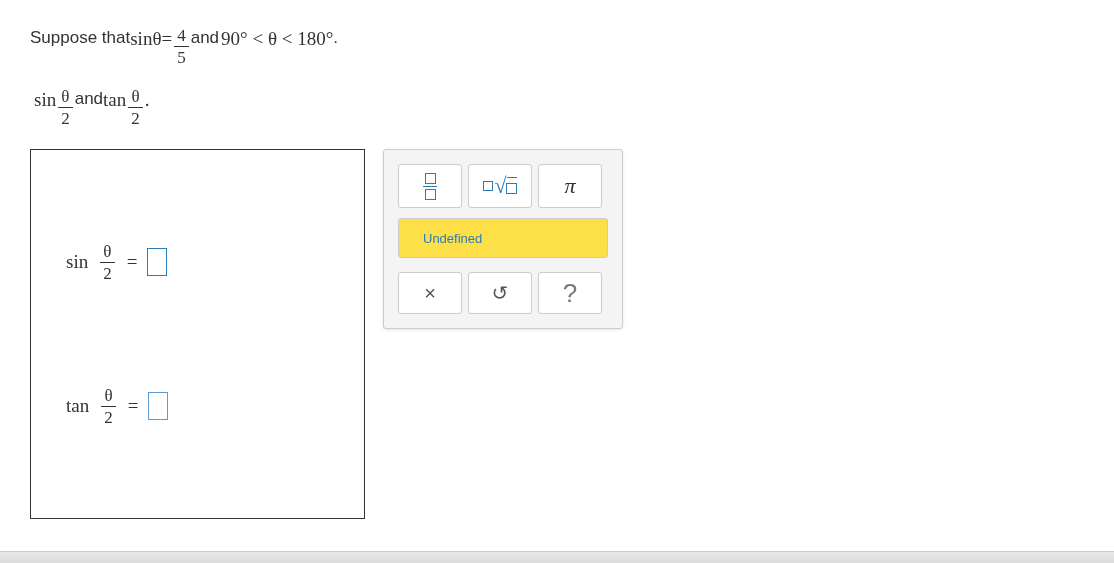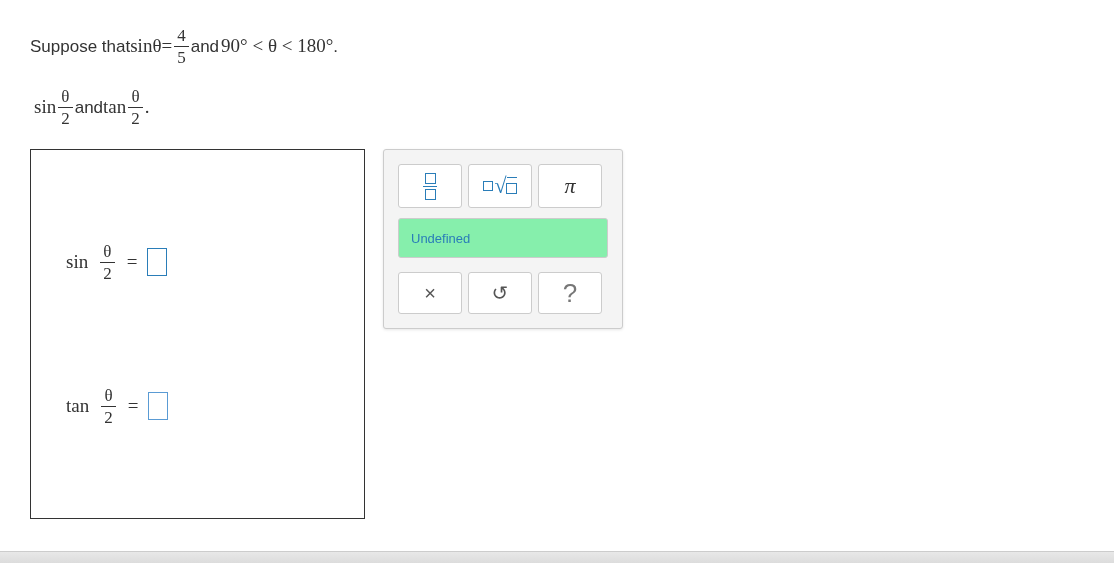--- a/index.html
+++ b/index.html
@@ -12,21 +12,21 @@
       padding: 25px 30px;
       color: #333;
     }
     .problem-text {
       font-size: 17px;
       line-height: 1.5;
       margin-bottom: 20px;
     }
     .line1, .line2 {
       display: flex;
-      align-items: center;
+      align-items: flex-start;
       flex-wrap: nowrap;
       margin-bottom: 18px;
     }
     .mathrm { font-family: 'Times New Roman', serif; font-size: 19px; }
     .frac {
       display: inline-flex;
       flex-direction: column;
       align-items: center;
       font-family: 'Times New Roman', serif;
       font-size: 17px;
@@ -87,26 +87,26 @@
       border-radius: 3px;
       display: flex;
       align-items: center;
       justify-content: center;
       cursor: pointer;
       font-family: 'Times New Roman', serif;
     }
     .undef-btn {
       width: 100%;
       height: 40px;
-      background: #86efac;
-      border: 1px solid #ccc;
-      border-radius: 3px;
-      display: flex;
-      align-items: center;
-      padding-left: 12px;
+      background: #fde047;
+      border: 1px solid #ccc;
+      border-radius: 3px;
+      display: flex;
+      align-items: center;
+      padding-left: 24px;
       cursor: pointer;
       font-size: 13px;
       color: #2a7db8;
       margin-bottom: 14px;
     }
     .ctrl-row { display: flex; gap: 6px; }
     .ctrl-btn {
       width: 64px;
       height: 42px;
       background: #fff;

